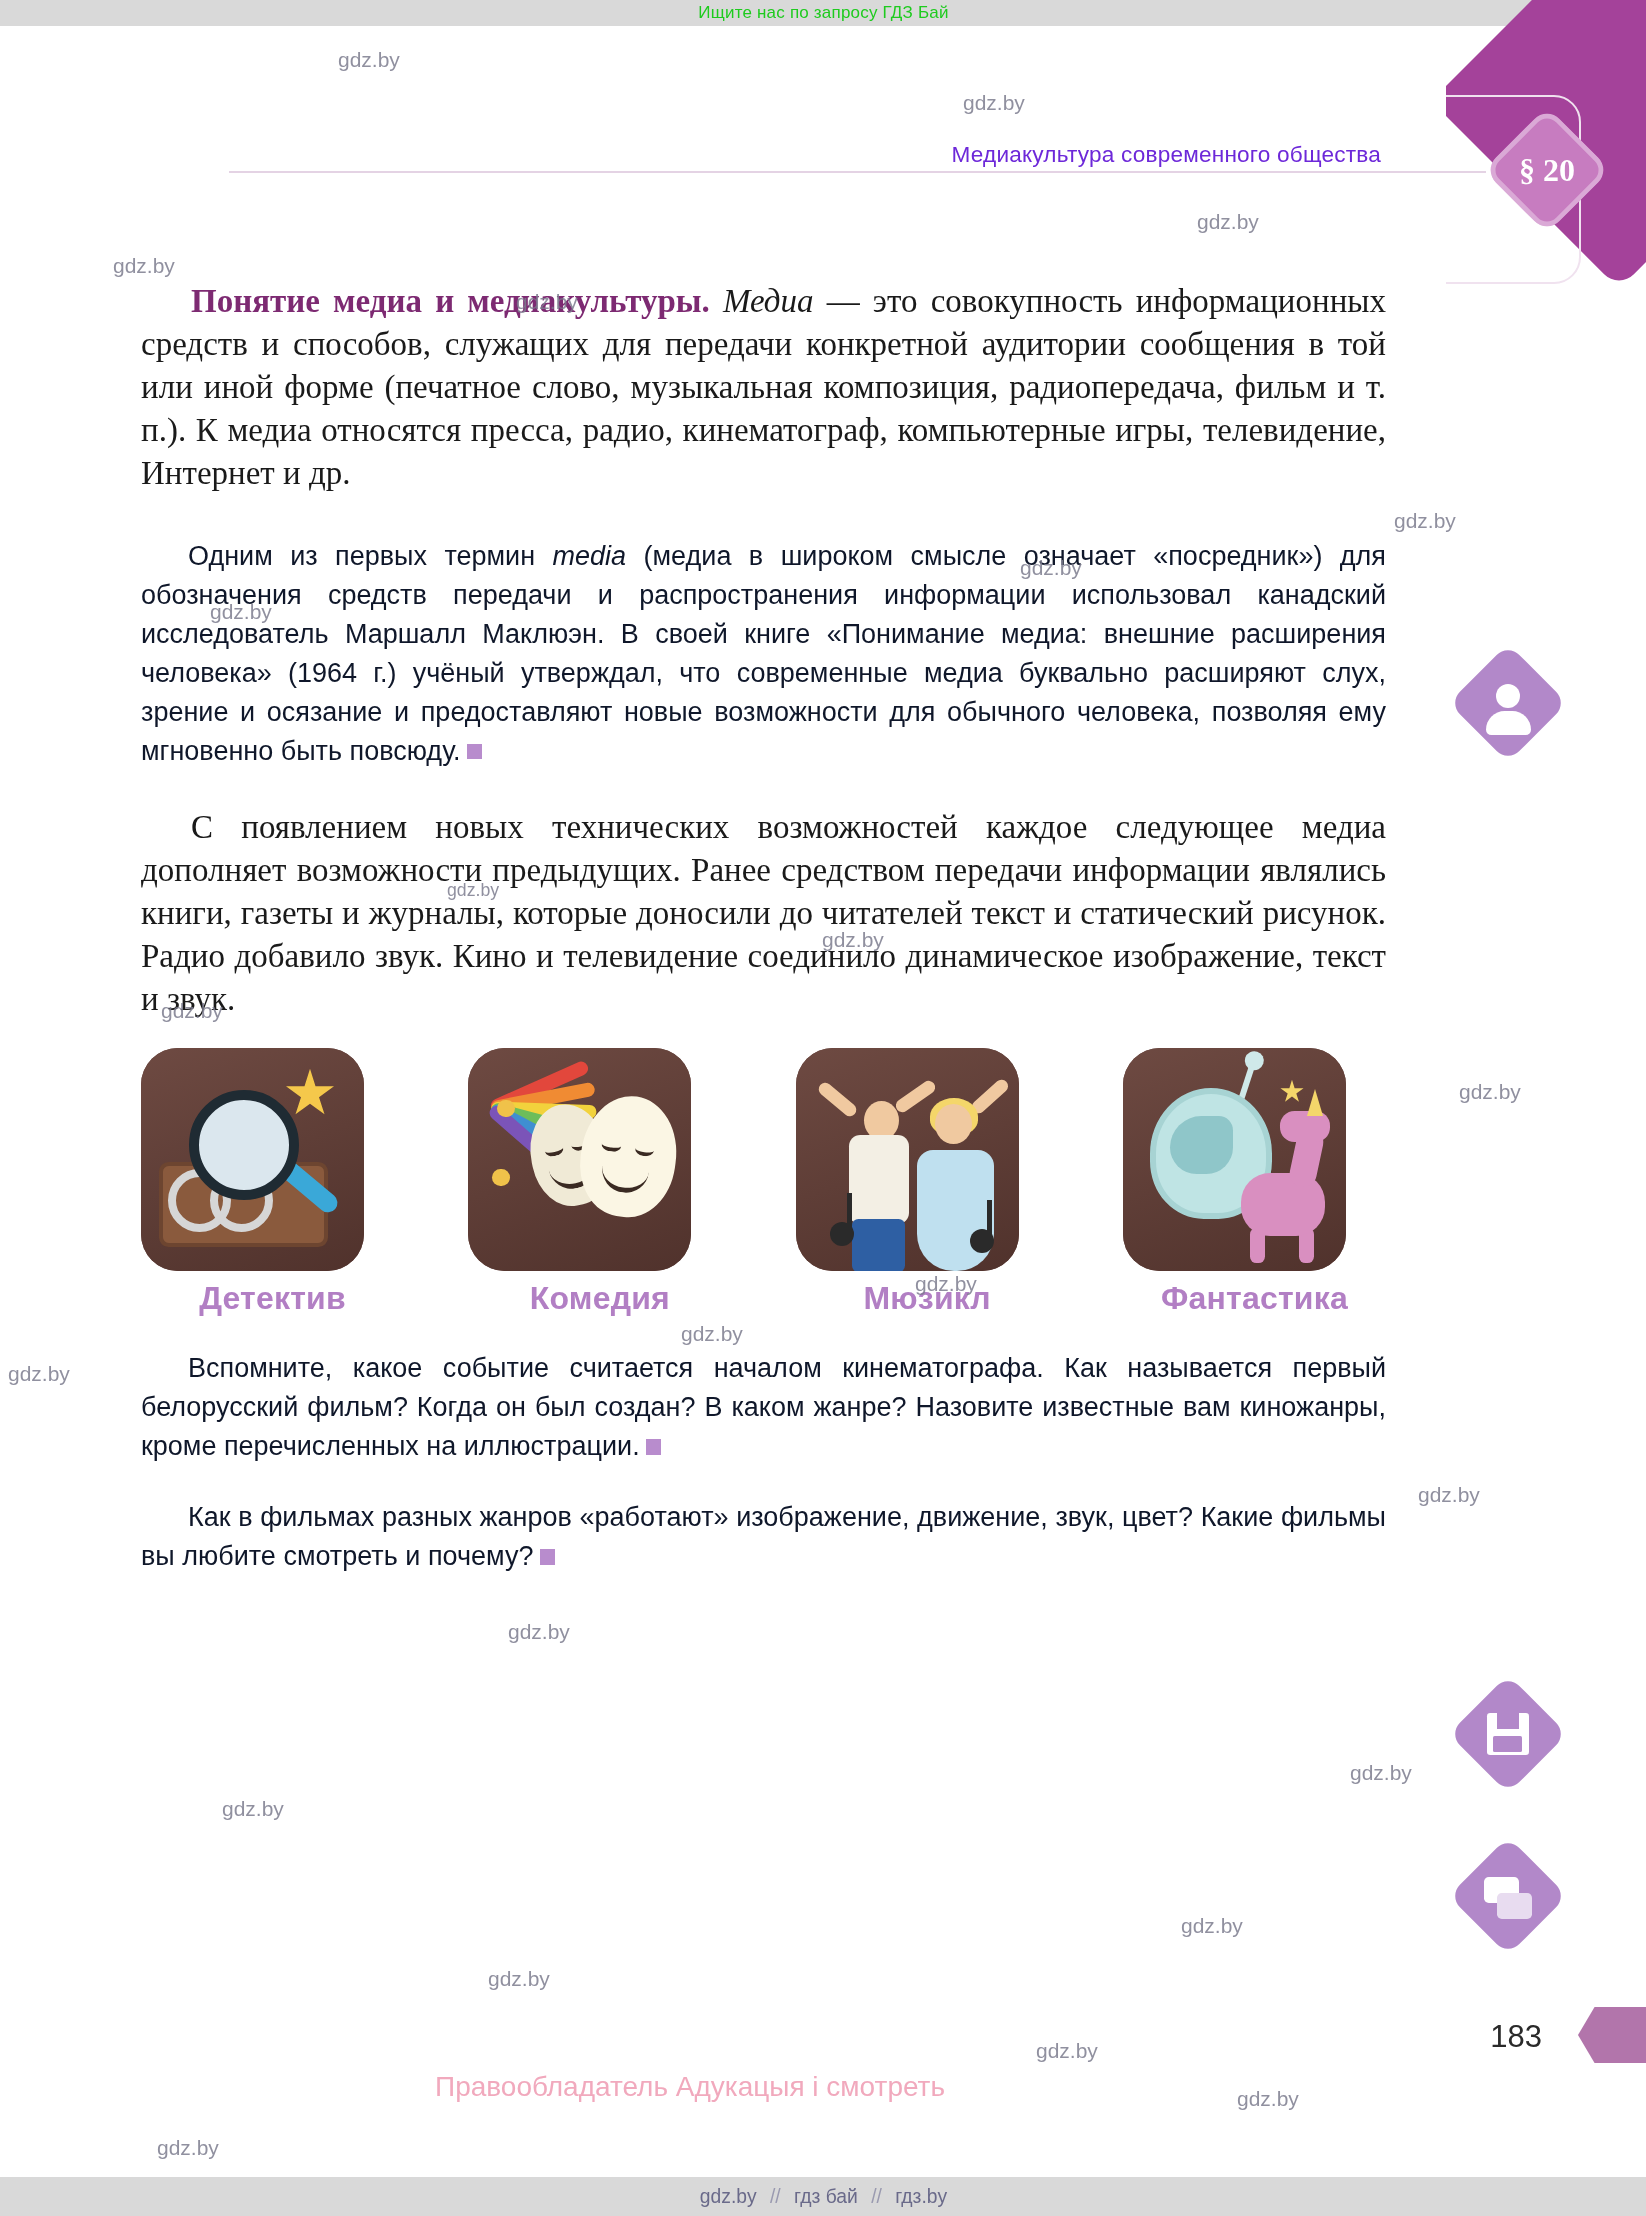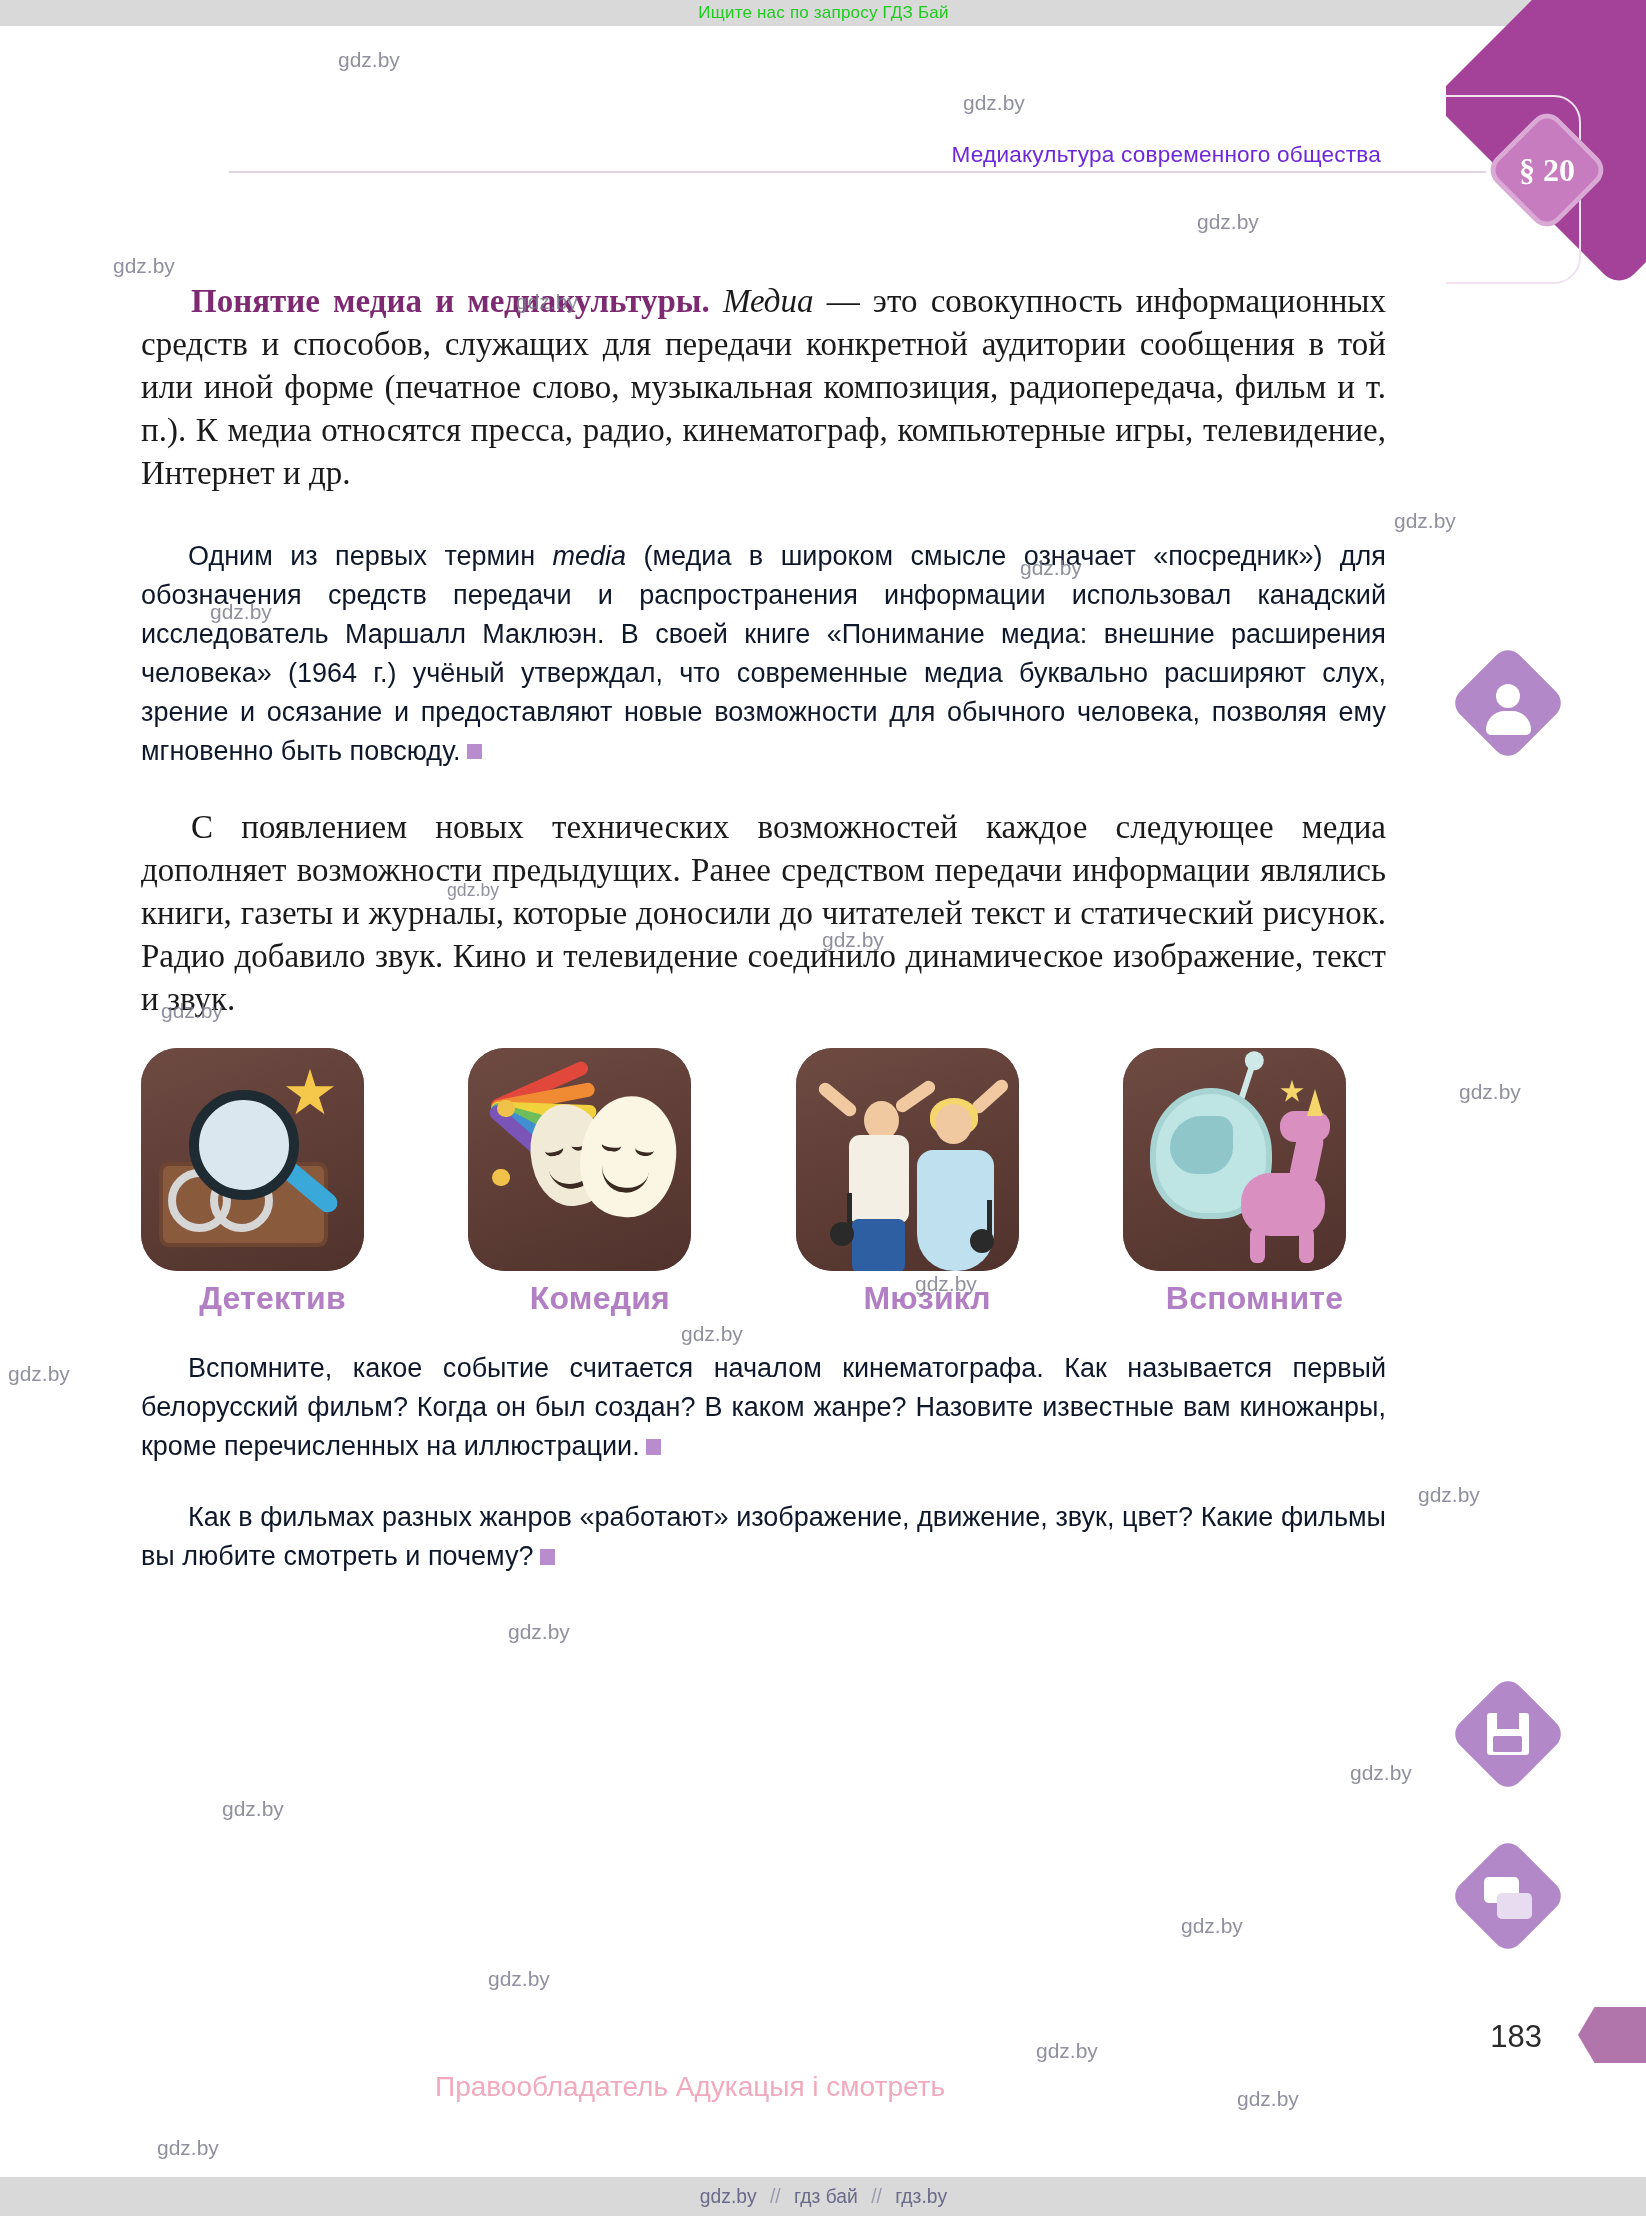--- a/index.html
+++ b/index.html
@@ -424,21 +424,21 @@
         <div class="f-ant"></div>
         <div class="f-helmet"></div>
         <div class="f-visor"></div>
         <div class="f-uni-leg" style="right:32px;"></div>
         <div class="f-uni-leg" style="right:81px;"></div>
         <div class="f-uni-body"></div>
         <div class="f-uni-neck"></div>
         <div class="f-uni-head"></div>
         <div class="f-uni-horn"></div>
       </div>
-      <div class="genre-caption">Вспомните</div>
+      <div class="genre-caption">Фантастика</div>
     </div>
 
   </div>
 
   <div class="gap-c"></div>
 
   <p class="note">
     <span>Вспомните, какое событие считается началом кинематографа. Как называется первый белорусский фильм? Когда он был создан? В каком жанре? Назовите известные вам киножанры, кроме перечисленных на иллюстрации.</span><span class="sq"></span>
   </p>
 

